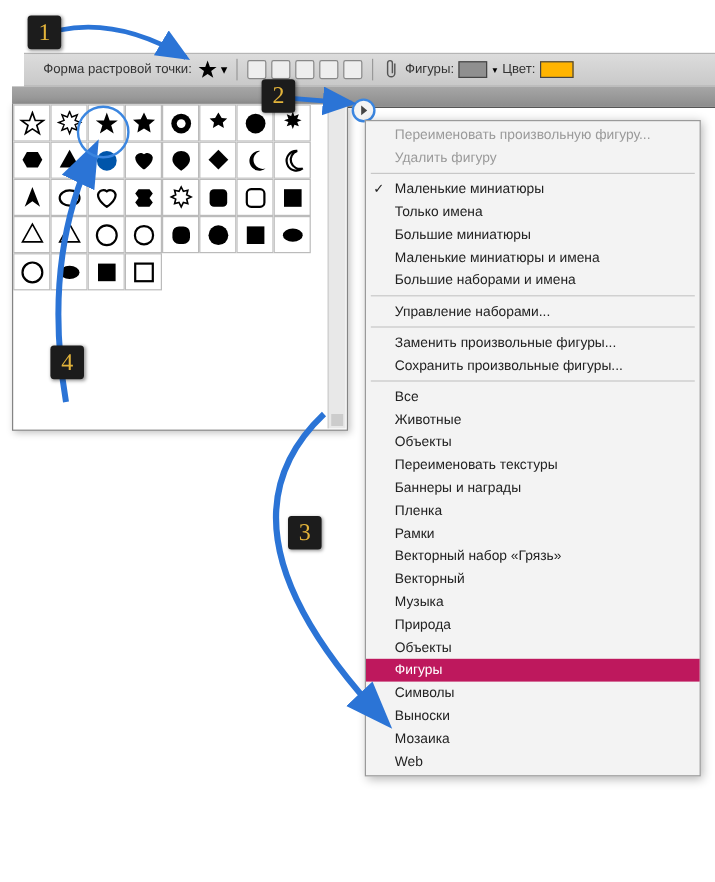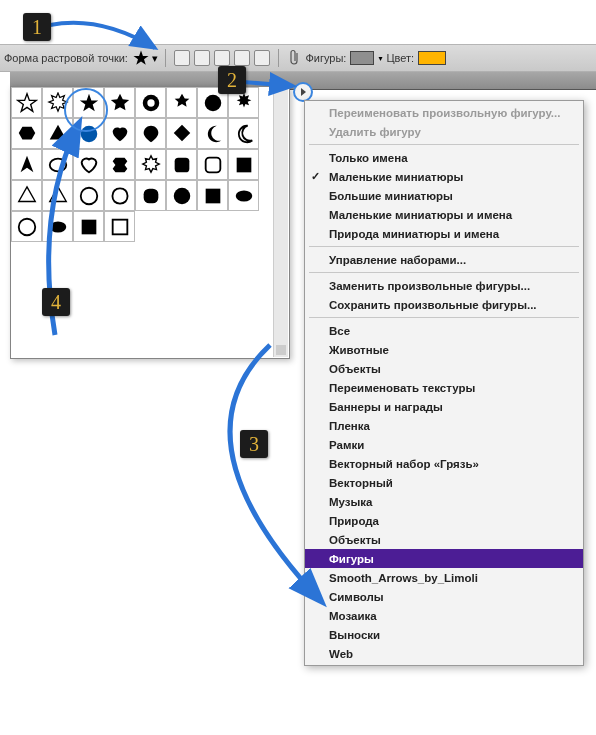--- a/index.html
+++ b/index.html
@@ -9,29 +9,29 @@
     background: #fff;
     width: 596px;
     height: 735px;
     position: relative;
     overflow: hidden;
   }
 
   .toolbar {
     position: absolute;
     top: 44px;
-    left: 0;
+    left: 20px;
     right: 0;
     height: 28px;
     background: linear-gradient(#dcdcdc, #c9c9c9);
     border-top: 1px solid #b5b5b5;
     border-bottom: 1px solid #b0b0b0;
     display: flex;
     align-items: center;
-    padding: 0 4px;
+    padding: 0 16px;
     gap: 4px;
   }
   .toolbar-label { color: #333; white-space: nowrap; }
   .star-dd {
     display: inline-flex;
     align-items: center;
     gap: 2px;
     cursor: pointer;
   }
   .mini-btn {
@@ -128,41 +128,40 @@
 
   .context-menu {
     position: absolute;
     top: 100px;
     left: 304px;
     width: 280px;
     background: #f3f3f3;
     border: 1px solid #9a9a9a;
     box-shadow: 2px 2px 8px rgba(0,0,0,.3);
     padding: 2px 0;
-    font-weight: bold;
   }
   .menu-item {
     display:flex;
     align-items:center;
     height: 19px;
     padding: 0 10px 0 24px;
     color:#222;
     position:relative;
     white-space:nowrap;
     font-size:11.5px;
   }
   .menu-item.disabled { color:#9a9a9a; }
   .menu-item.checked::before {
     content:"✓";
     position:absolute;
     left:6px;
     font-size:11px;
   }
   .menu-item.highlight {
-    background:#4c1d95;
+    background:#be185d;
     color:#fff;
     text-align:right;
   }
   .menu-sep {
     height:1px;
     margin:3px 4px;
     background:#c7c7c7;
   }
 
   
@@ -409,48 +408,47 @@
   </div>
   <div class="scrollbar"></div>
 </div>
 
 <div class="flyout-btn"></div>
 
 <div class="context-menu" id="context-menu">
     <div class="menu-item disabled">Переименовать произвольную фигуру...</div>
     <div class="menu-item disabled">Удалить фигуру</div>
     <div class="menu-sep"></div>
+    <div class="menu-item checked">Маленькие миниатюры</div>
     <div class="menu-item">Только имена</div>
-    <div class="menu-item checked">Маленькие миниатюры</div>
     <div class="menu-item">Большие миниатюры</div>
     <div class="menu-item">Маленькие миниатюры и имена</div>
-    <div class="menu-item">Природа миниатюры и имена</div>
+    <div class="menu-item">Большие наборами и имена</div>
     <div class="menu-sep"></div>
     <div class="menu-item">Управление наборами...</div>
     <div class="menu-sep"></div>
     <div class="menu-item">Заменить произвольные фигуры...</div>
     <div class="menu-item">Сохранить произвольные фигуры...</div>
     <div class="menu-sep"></div>
     <div class="menu-item">Все</div>
     <div class="menu-item">Животные</div>
     <div class="menu-item">Объекты</div>
     <div class="menu-item">Переименовать текстуры</div>
     <div class="menu-item">Баннеры и награды</div>
     <div class="menu-item">Пленка</div>
     <div class="menu-item">Рамки</div>
     <div class="menu-item">Векторный набор «Грязь»</div>
     <div class="menu-item">Векторный</div>
     <div class="menu-item">Музыка</div>
     <div class="menu-item">Природа</div>
     <div class="menu-item">Объекты</div>
     <div class="menu-item highlight">Фигуры</div>
-    <div class="menu-item">Smooth_Arrows_by_Limoli</div>
     <div class="menu-item">Символы</div>
+    <div class="menu-item">Выноски</div>
     <div class="menu-item">Мозаика</div>
-    <div class="menu-item">Выноски</div>
     <div class="menu-item">Web</div>
   </div>
 
 <div class="callout-box" style="top:13px; left:23px;">1</div>
 <div class="callout-box" style="top:66px; left:218px;">2</div>
 <div class="callout-box" style="top:430px; left:240px;">3</div>
 <div class="callout-box" style="top:288px; left:42px;">4</div>
 
 <svg class="arrow" style="top:10px; left:40px;" width="130" height="55">
   <defs>

